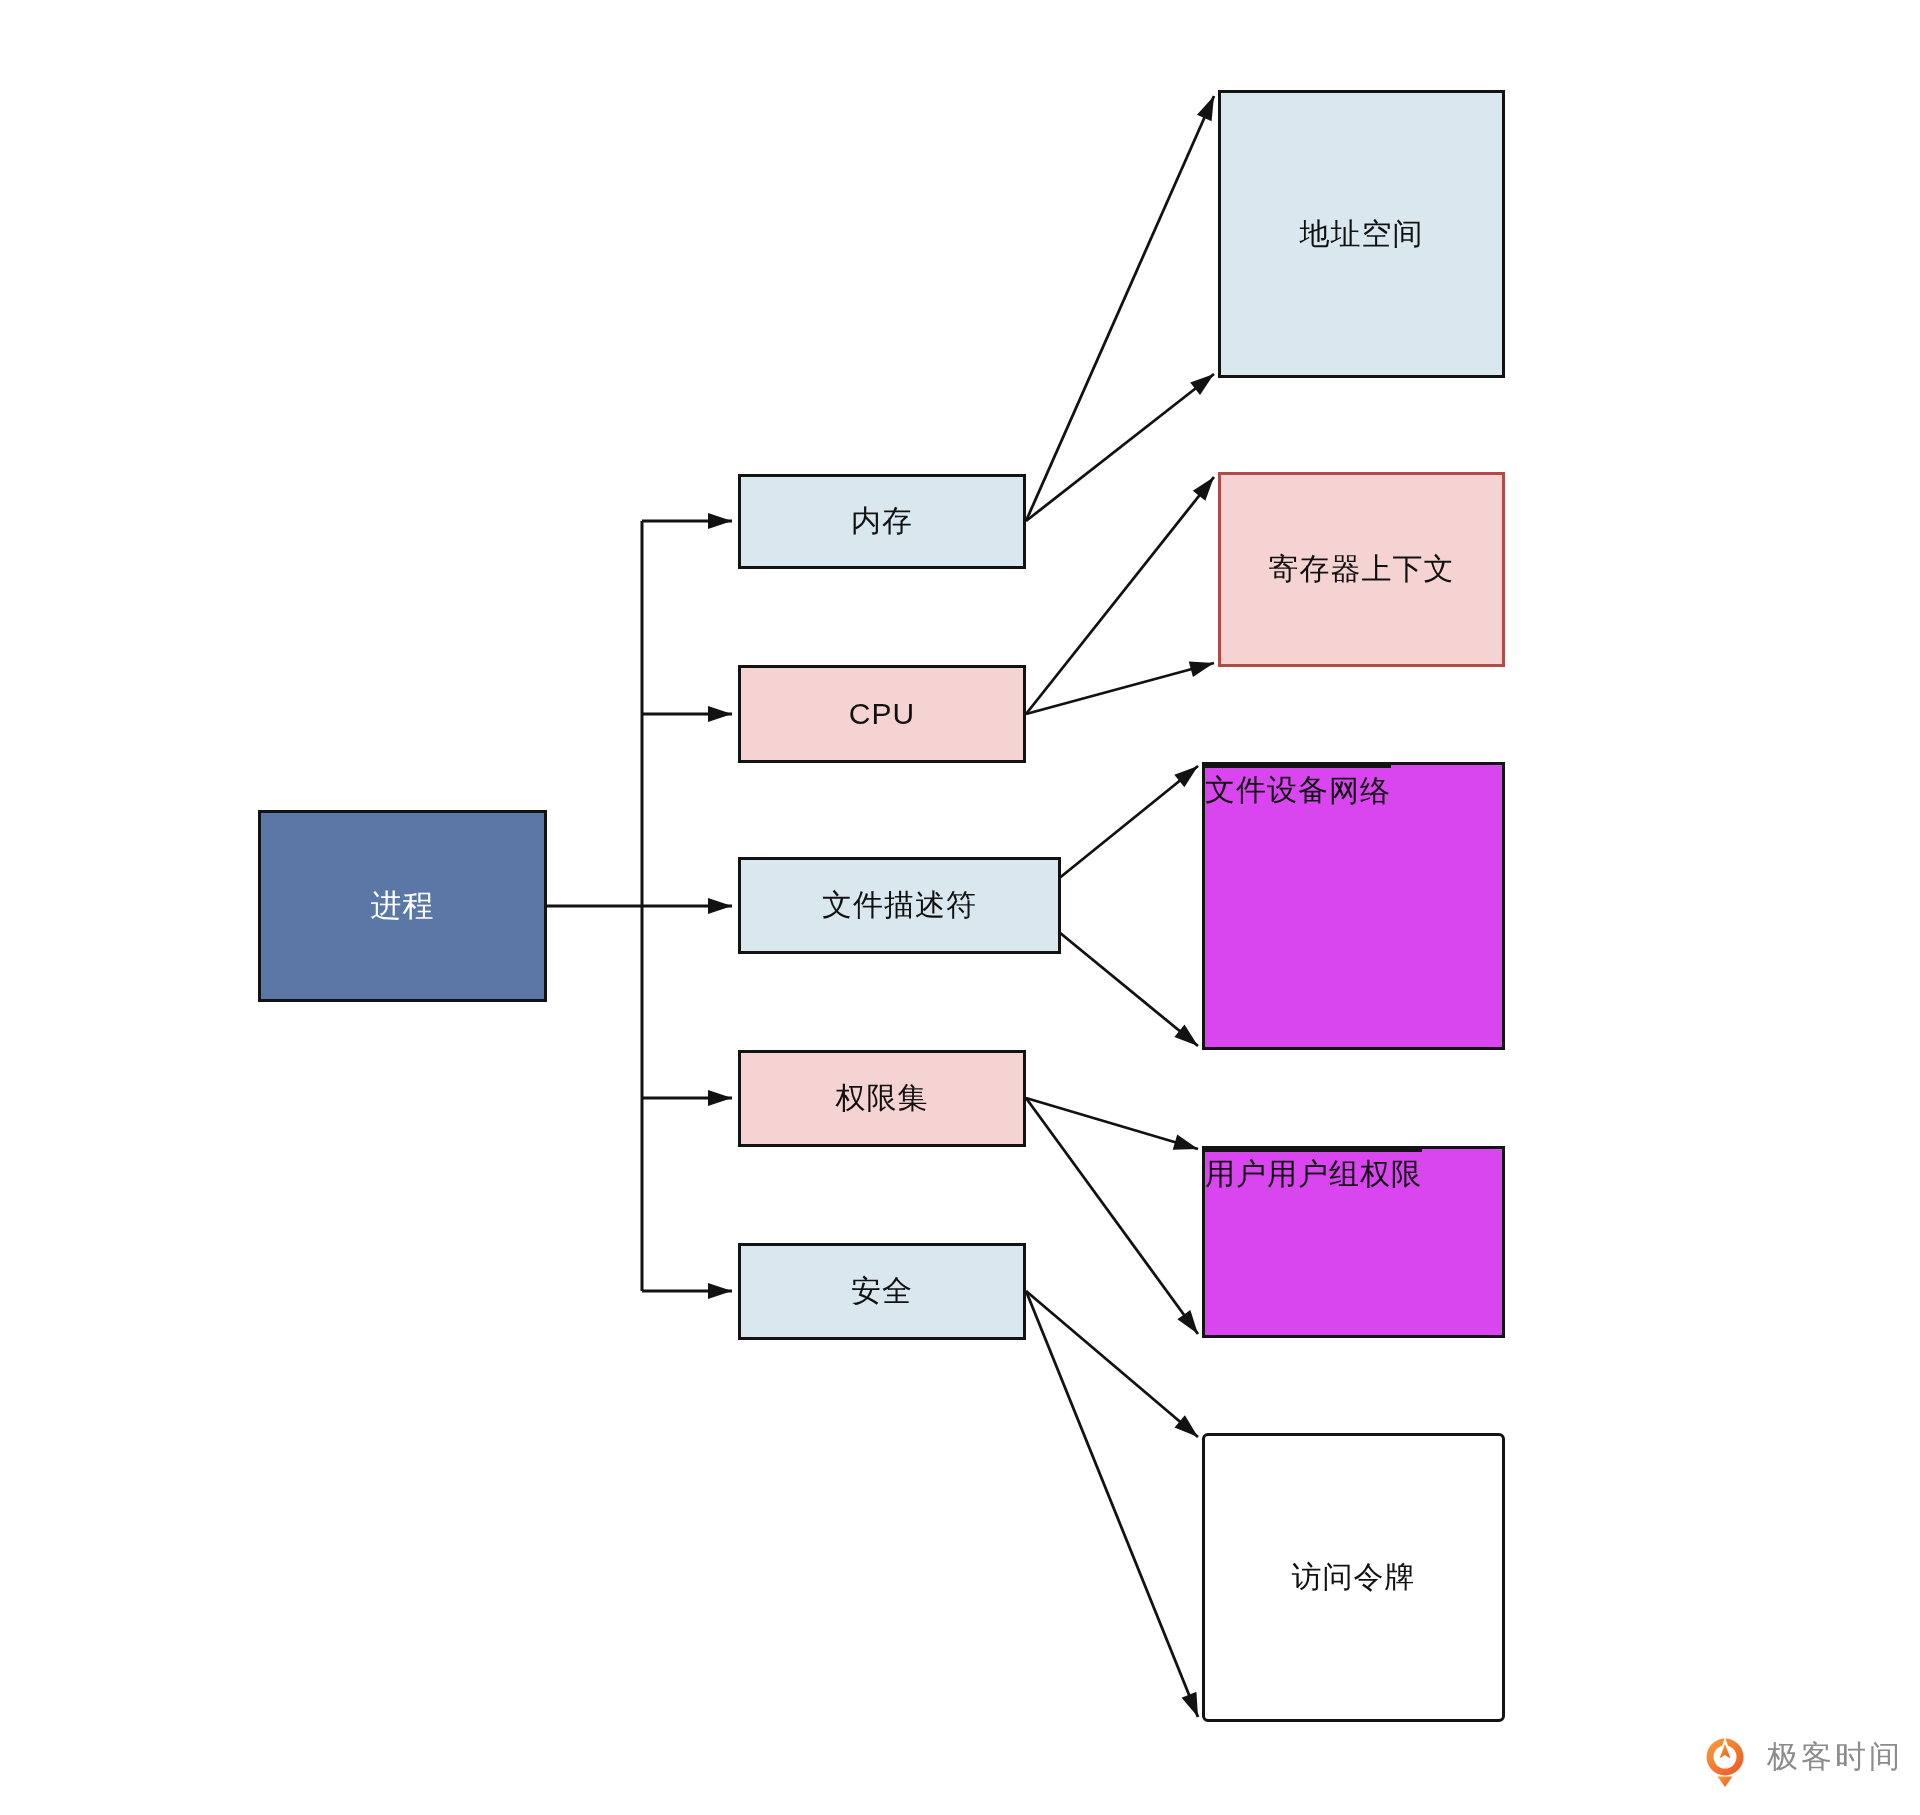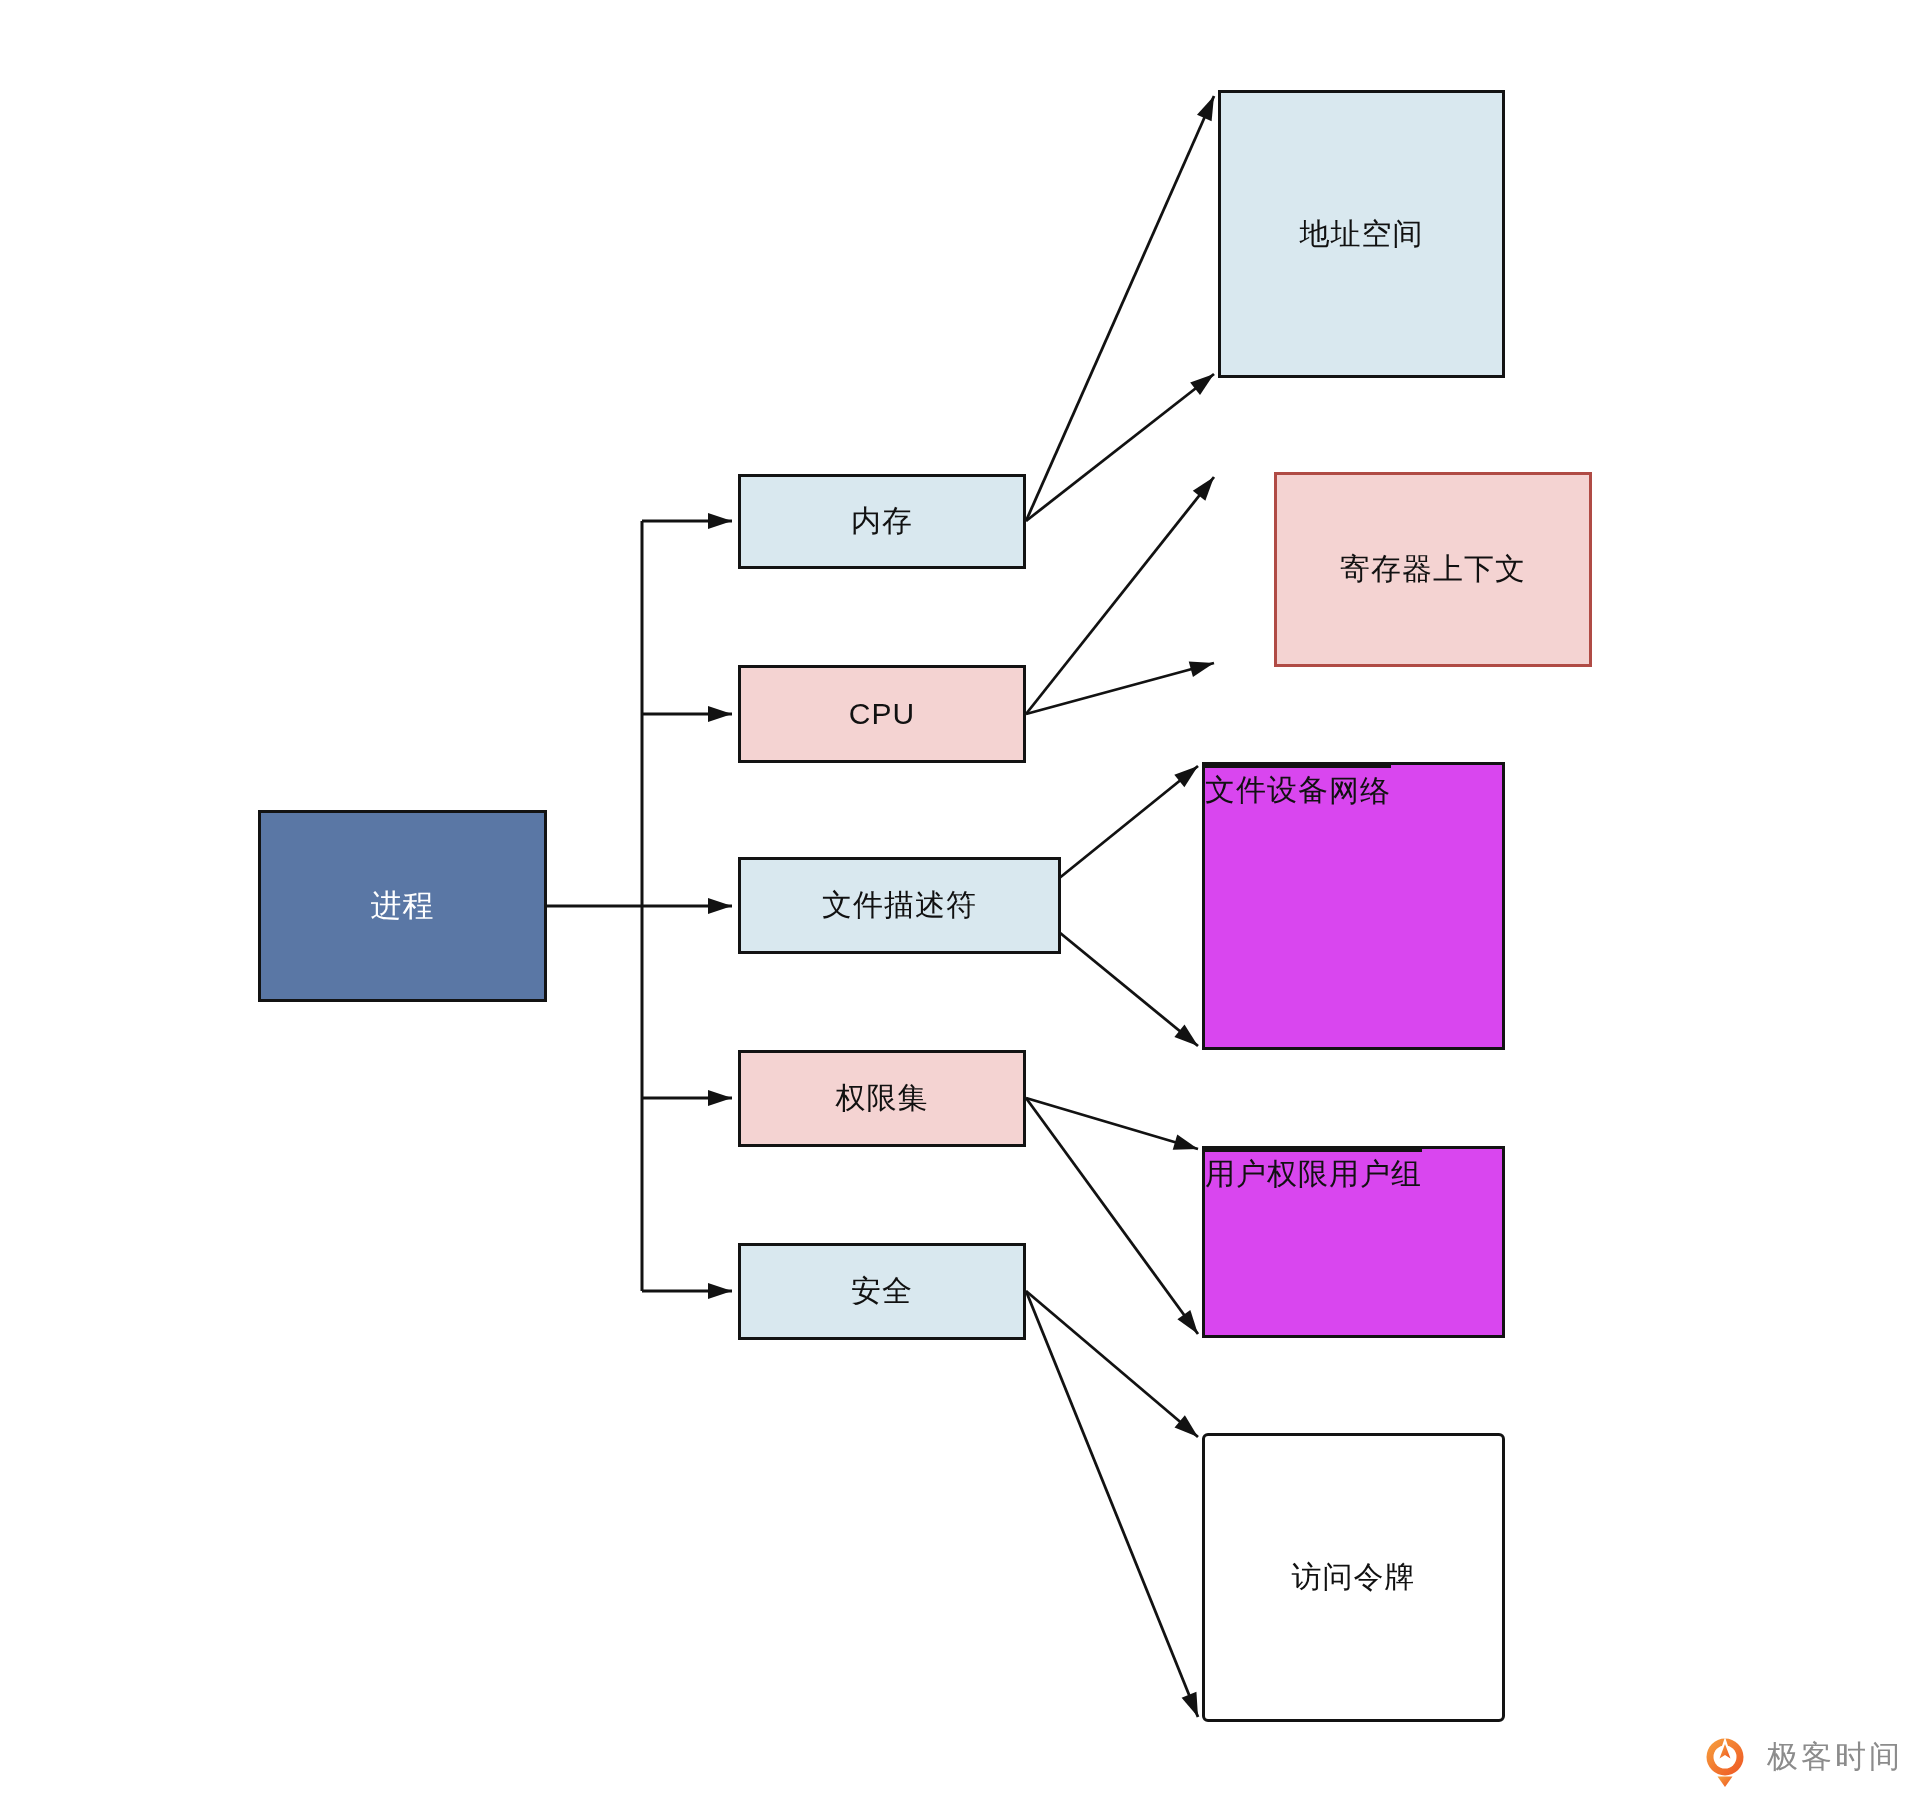--- a/index.html
+++ b/index.html
@@ -96,35 +96,35 @@
 
   <div class="box root" style="left:258px;top:810px;width:289px;height:192px;">进程</div>
 
   <div class="box blue" style="left:738px;top:474px;width:288px;height:95px;">内存</div>
   <div class="box pink" style="left:738px;top:665px;width:288px;height:98px;">CPU</div>
   <div class="box blue" style="left:738px;top:857px;width:323px;height:97px;">文件描述符</div>
   <div class="box pink" style="left:738px;top:1050px;width:288px;height:97px;">权限集</div>
   <div class="box blue" style="left:738px;top:1243px;width:288px;height:97px;">安全</div>
 
   <div class="box blue" style="left:1218px;top:90px;width:287px;height:288px;">地址空间</div>
-  <div class="box redb" style="left:1274px;top:472px;width:318px;height:195px;">寄存器上下文</div>
+  <div class="box redb" style="left:1218px;top:472px;width:287px;height:195px;">寄存器上下文</div>
 
   <div class="dtable ftable" style="left:1202px;top:762px;width:303px;height:288px;">
     <div class="row"></div>
     <div class="row">文件</div>
     <div class="row">设备</div>
     <div class="row">网络</div>
     <div class="row"></div>
   </div>
 
   <div class="dtable utable" style="left:1202px;top:1146px;width:303px;height:192px;">
     <div class="row"></div>
     <div class="row">用户</div>
+    <div class="row">用户组</div>
     <div class="row">权限</div>
-    <div class="row">用户组</div>
   </div>
 
   <div class="box plain" style="left:1202px;top:1433px;width:303px;height:289px;">访问令牌</div>
 
   <div class="logo">
     <svg width="44" height="54" viewBox="0 0 44 54">
       <defs>
         <linearGradient id="lg" x1="0" y1="0" x2="1" y2="1">
           <stop offset="0" stop-color="#f6a13e"></stop>
           <stop offset="1" stop-color="#ee5523"></stop>

